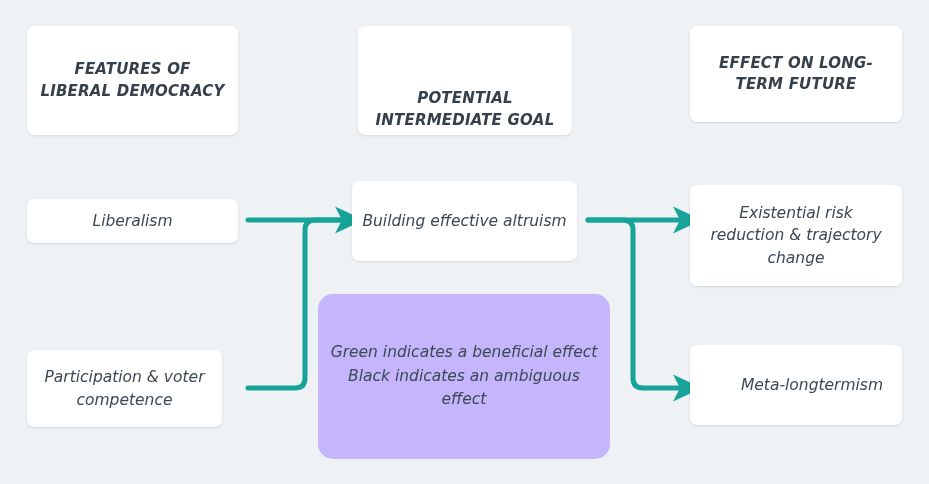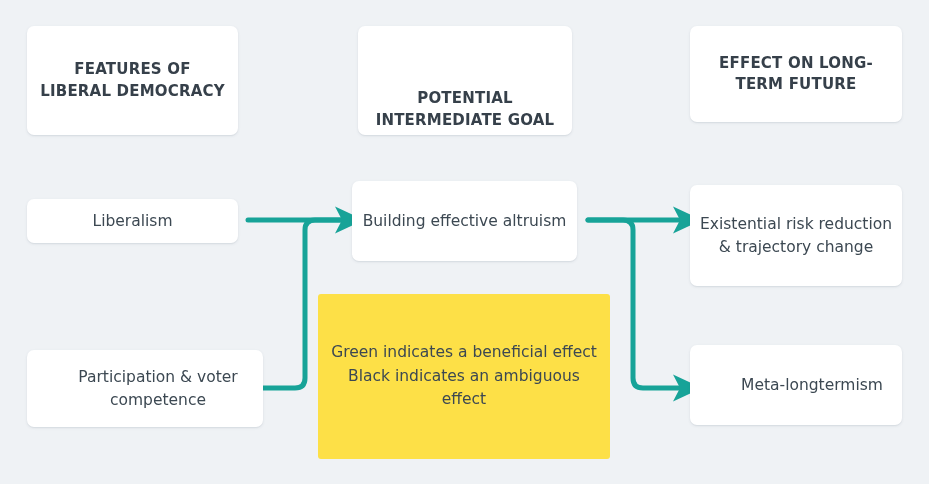--- a/index.html
+++ b/index.html
@@ -10,20 +10,21 @@
     width: 929px;
     height: 484px;
     background: #eff2f5;
     font-family: "DejaVu Sans", "Liberation Sans", sans-serif;
     overflow: hidden;
   }
   #diagram {
     position: relative;
     width: 929px;
     height: 484px;
+    font-style: italic;
   }
   .card {
     position: absolute;
     background: #ffffff;
     border-radius: 7px;
     box-shadow: 0 1px 3px rgba(60, 80, 100, 0.10), 0 1px 1px rgba(60, 80, 100, 0.06);
     display: flex;
     align-items: center;
     justify-content: center;
     text-align: center;
@@ -39,22 +40,22 @@
     text-transform: uppercase;
   }
   .card-node .card-text {
     font-weight: normal;
     font-size: 15.5px;
     line-height: 1.45;
     color: #3c4852;
   }
   .legend-box {
     position: absolute;
-    background: #fde047;
-    border-radius: 3px;
+    background: #c4b5fd;
+    border-radius: 15px;
     display: flex;
     align-items: center;
     justify-content: center;
     text-align: center;
     box-sizing: border-box;
     padding: 6px 12px;
   }
   .legend-text {
     font-size: 15.5px;
     line-height: 1.52;
@@ -67,21 +68,21 @@
     width: 929px;
     height: 484px;
     pointer-events: none;
   }
   
   #hdr-left   { left: 27px;  top: 26px;  width: 211px; height: 109px; }
   #hdr-mid    { left: 358px; top: 26px;  width: 214px; height: 109px; align-items: flex-end; }
   #hdr-right  { left: 690px; top: 26px;  width: 212px; height: 96px; }
   
   #node-liberalism    { left: 27px;  top: 199px; width: 211px; height: 44px; }
-  #node-participation { left: 27px;  top: 350px; width: 236px; height: 77px; padding-left: 36px; }
+  #node-participation { left: 27px;  top: 350px; width: 195px; height: 77px; }
   #node-bea           { left: 352px; top: 181px; width: 225px; height: 80px; }
   #node-xrisk         { left: 690px; top: 185px; width: 212px; height: 101px; }
   #node-meta          { left: 690px; top: 345px; width: 212px; height: 80px; padding-left: 42px; }
   
   #legend { left: 318px; top: 294px; width: 292px; height: 165px; }
 </style>
 </head>
 <body>
 
 <div id="diagram">

